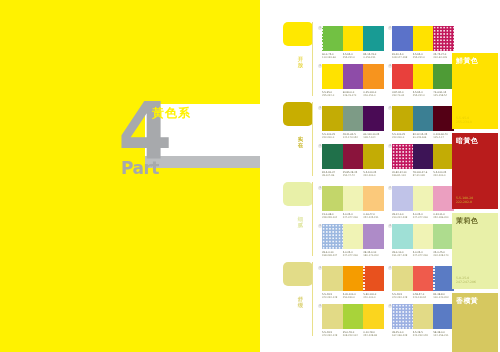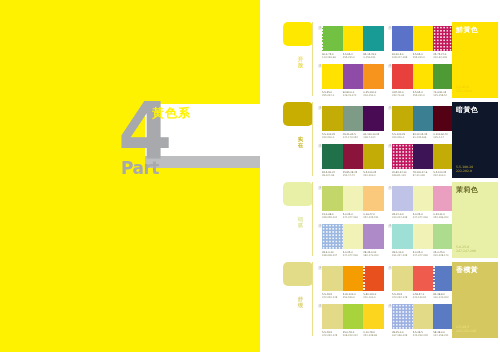--- a/index.html
+++ b/index.html
@@ -98,21 +98,21 @@
     font-size:2.45px;line-height:3.3px;
     color:#6b6b52;
     letter-spacing:-0.05px;
     white-space:nowrap;
     transform-origin:left top;
   }
   .valrow.rgb{color:#8a8a6a;}
 
   
   .feature{
-    position:absolute;left:192px;width:46px;
+    position:absolute;left:192px;width:46px;margin-top:31px;
   }
   .feat-name{
     position:absolute;left:4px;top:4px;
     font-size:7px;line-height:8px;font-weight:bold;
     letter-spacing:0.4px;
   }
   .feat-vals{
     position:absolute;left:4px;bottom:5px;
     font-size:3.1px;line-height:4.2px;
     letter-spacing:0;
@@ -504,21 +504,21 @@
           </div>
         </div>
       </div>
       <div class="feature" style="top: 22px; height: 76px; background: rgb(255, 226, 0);">
         <div class="feat-name" style="color: rgb(255, 255, 255);">鮮黃色</div>
         <div class="feat-vals" style="color: rgb(232, 208, 0);">
           <div>5-5-95-0</div>
           <div>255-234-0</div>
         </div>
       </div>
-      <div class="feature" style="top: 102px; height: 76px; background: #0f172a;">
+      <div class="feature" style="top: 102px; height: 76px; background: #b91c1c;">
         <div class="feat-name" style="color: rgb(255, 255, 255);">暗黃色</div>
         <div class="feat-vals" style="color: rgb(203, 180, 46);">
           <div>5-5-100-20</div>
           <div>222-202-0</div>
         </div>
       </div>
       <div class="feature" style="top: 262px; height: 76px; background: rgb(214, 200, 96);">
         <div class="feat-name" style="color: rgb(255, 255, 255);">香檳黃</div>
         <div class="feat-vals" style="color: rgb(236, 224, 128);">
           <div>2-5-48-5</div>

